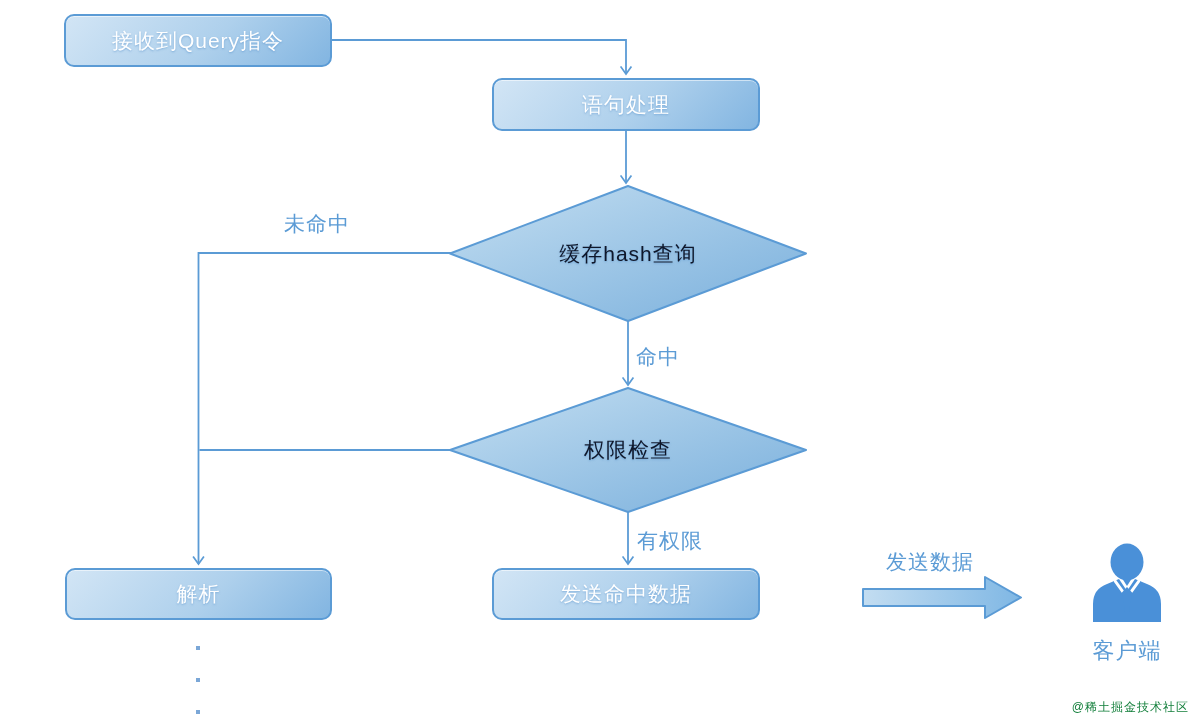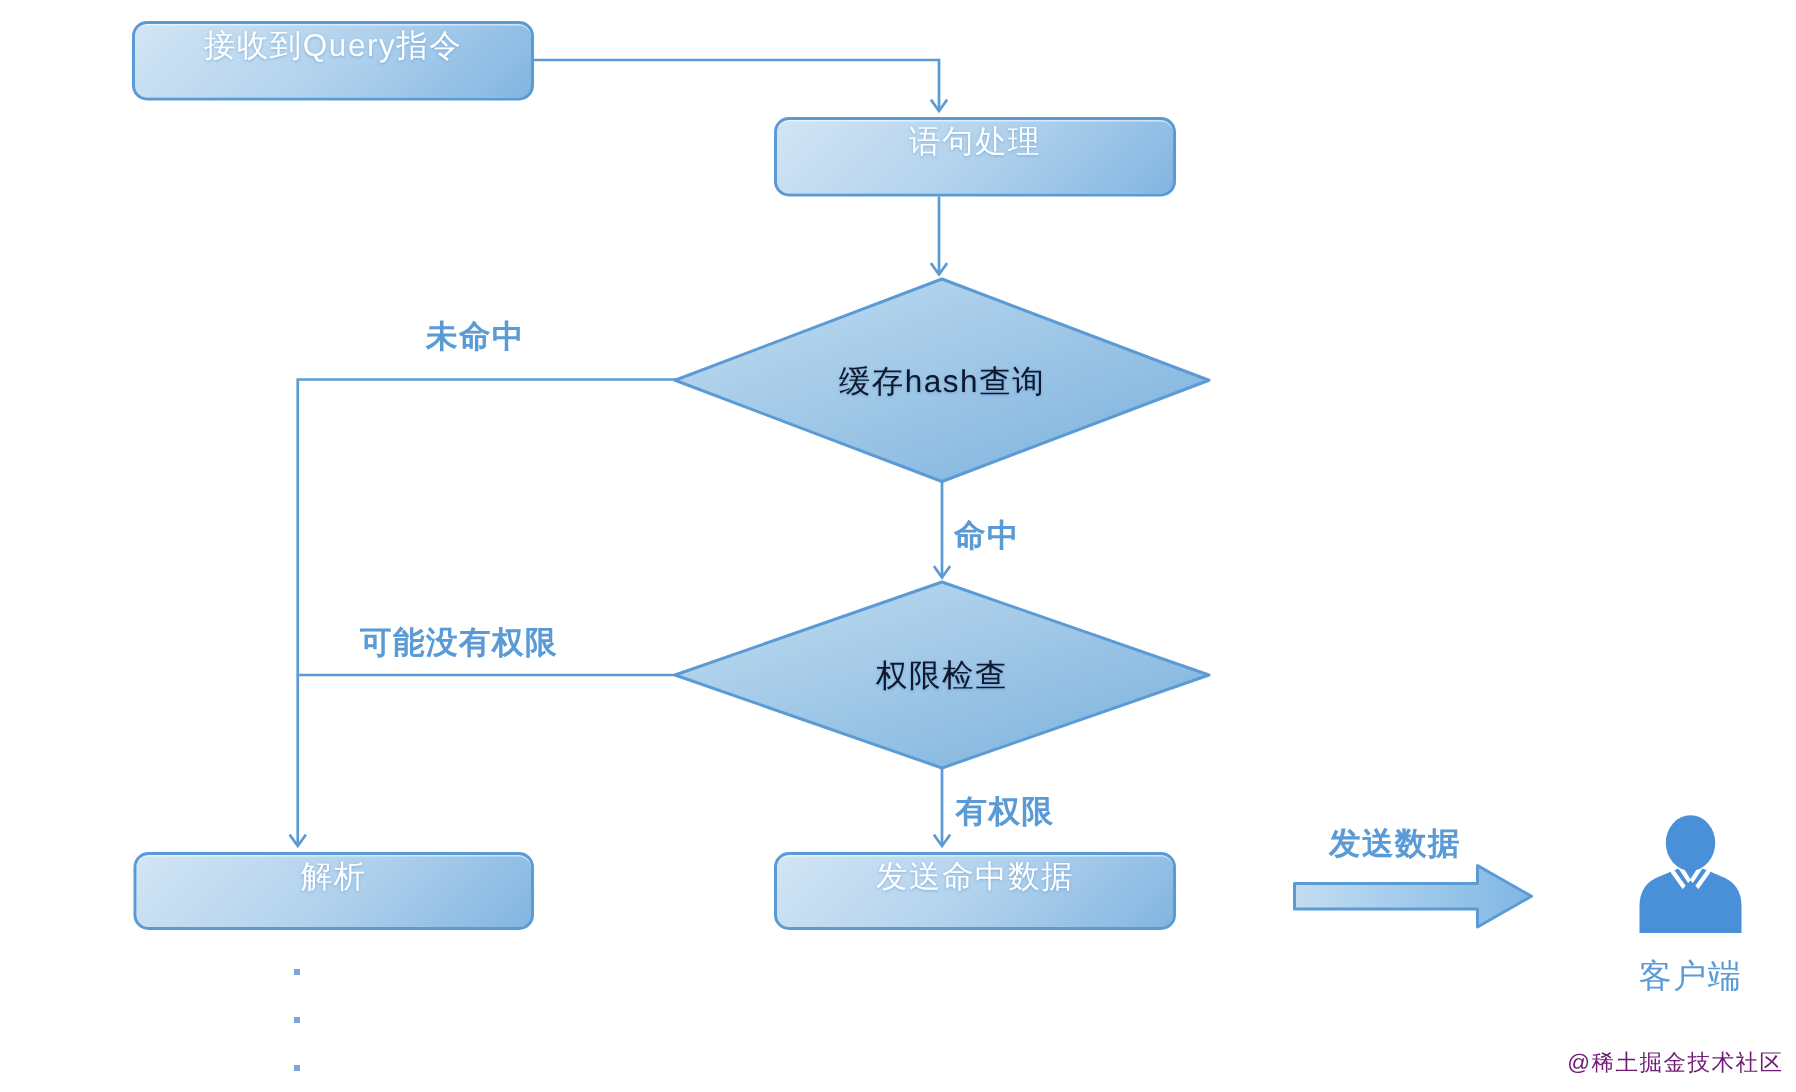--- a/index.html
+++ b/index.html
@@ -9,24 +9,23 @@
     background:#ffffff;
     overflow:hidden;
     font-family:"Liberation Sans","DejaVu Sans",sans-serif;
   }
   #wires{position:absolute;left:0;top:0;width:1197px;height:728px;}
   .box{
     position:absolute;
     border:2px solid #5b9bd5;
     border-radius:10px;
     background:linear-gradient(135deg,#d2e5f5 0%,#aed0ec 55%,#82b5e1 100%);
-    display:flex;align-items:flex-start;justify-content:center;
+    display:flex;align-items:center;justify-content:center;
     box-sizing:border-box;
     box-shadow:inset 0 1px 0 rgba(255,255,255,0.55);
-    margin-left:24px;
   }
   .shape-label{
     color:#ffffff;
     font-size:21px;
     letter-spacing:1px;
     text-shadow:0 1px 2px rgba(80,140,200,0.55);
     white-space:nowrap;
   }
   .diamond-label{
     position:absolute;
@@ -34,41 +33,40 @@
     color:#0f172a;font-size:21px;letter-spacing:1px;
     text-shadow:0 1px 2px rgba(80,140,200,0.55);
     white-space:nowrap;
   }
   .edge-label{
     position:absolute;
     color:#5b9bd5;
     font-size:21px;
     letter-spacing:1px;
     white-space:nowrap;
-    font-weight:bold;
   }
   .client-label{
     position:absolute;
     color:#5b9bd5;
     font-size:22px;
     letter-spacing:1px;
     text-align:center;
   }
   .dot{
     position:absolute;
     width:4px;height:4px;
     background:#7ba7d7;
   }
   .watermark{
     position:absolute;
     right:8px;top:699px;
     width:250px;
     text-align:right;
-    color:#701a75;
-    font-size:15px;
+    color:#15803d;
+    font-size:12px;
     letter-spacing:1px;
   }
 </style>
 </head>
 <body>
 
 <div id="canvas">
 
   <svg id="wires">
     <defs>
@@ -120,21 +118,20 @@
 
   <div class="box" style="left:492px;top:568px;width:268px;height:52px">
     <span class="shape-label">发送命中数据</span>
   </div>
 
   <div class="diamond-label" style="left:470px;top:238px;width:316px;height:32px">缓存hash查询</div>
   <div class="diamond-label" style="left:470px;top:434px;width:316px;height:32px">权限检查</div>
 
   <div class="edge-label" style="left:284px;top:210px">未命中</div>
   <div class="edge-label" style="left:636px;top:343px">命中</div>
-  <div class="edge-label" style="left:240px;top:414px">可能没有权限</div>
   <div class="edge-label" style="left:637px;top:527px">有权限</div>
   <div class="edge-label" style="left:886px;top:548px">发送数据</div>
 
   <div class="client-label" style="left:1079px;top:636px;width:96px">客户端</div>
 
   <div>
     <div class="dot" style="left:196px;top:646px"></div>
     <div class="dot" style="left:196px;top:678px"></div>
     <div class="dot" style="left:196px;top:710px"></div>
   </div>

